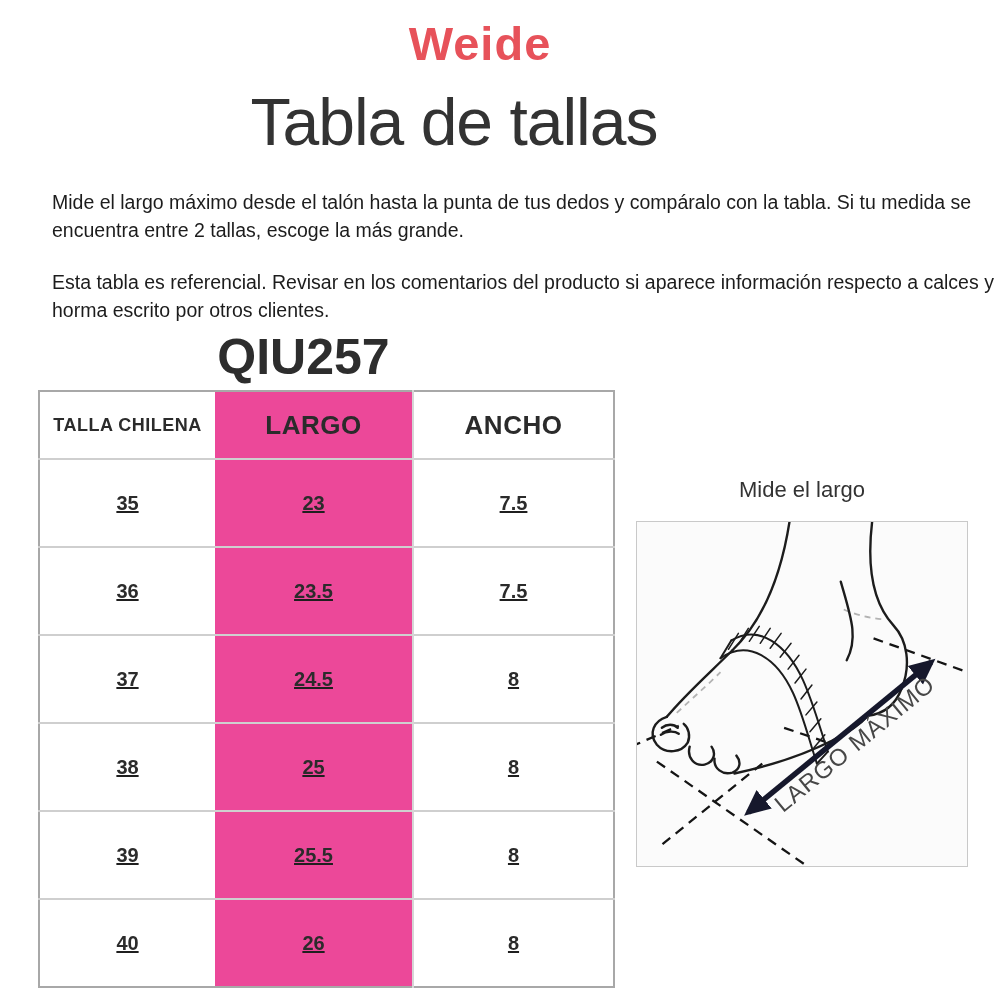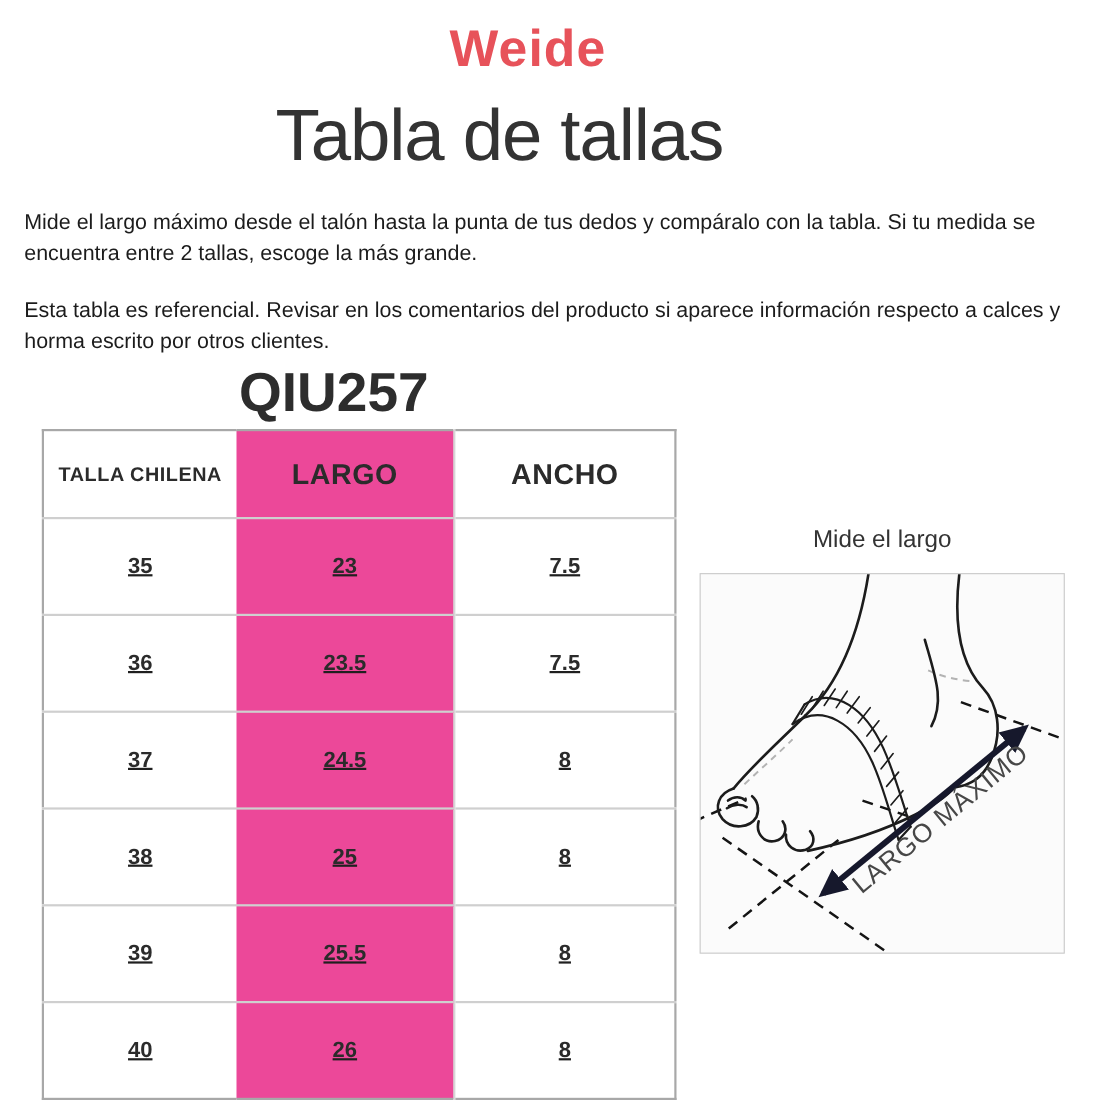--- a/index.html
+++ b/index.html
@@ -7,34 +7,34 @@
        font-family:"Liberation Sans", sans-serif;color:#1f1f1f;}
 
   .canvas{position:absolute;inset:0;}
 
   .logo{position:absolute;top:16px;left:0;width:960px;text-align:center;
         font-size:47px;font-weight:700;letter-spacing:1px;color:#e7525a;}
 
   .title{position:absolute;top:84px;left:0;width:908px;text-align:center;
          font-size:66px;font-weight:400;letter-spacing:-1px;color:#333333;margin:0;}
 
-  .para{position:absolute;left:22px;width:942px;font-size:19.5px;line-height:28px;
+  .para{position:absolute;left:52px;width:942px;font-size:19.5px;line-height:28px;
         color:#1c1c1c;margin:0;}
   .para1{top:188px;}
   .para2{top:268px;}
 
   .product-code{position:absolute;top:328px;left:16px;width:575px;text-align:center;
                 font-size:50px;font-weight:700;color:#2d2d2d;}
 
   table.size-table{position:absolute;left:38px;top:390px;width:575px;
                    border-collapse:collapse;table-layout:fixed;
                    border:2px solid #a8a8a8;}
   table.size-table th,table.size-table td{
       text-align:center;vertical-align:middle;color:#2b2b2b;padding:0;}
-  table.size-table thead tr{height:80px;}
+  table.size-table thead tr{height:68px;}
   table.size-table tbody tr{height:88px;text-decoration:underline;}
   table.size-table tbody tr > *{border-top:2px solid #cfcfcf;}
   th.col-talla{font-size:18px;font-weight:700;letter-spacing:.5px;}
   th.col-largo,th.col-ancho{font-size:26px;font-weight:700;letter-spacing:.5px;}
   td.cell{font-size:20px;font-weight:700;}
   .hl{background:#ec4899;}
   .v-sep{border-left:2px solid #d6d6d6;}
 
   .measure-title{position:absolute;top:477px;left:636px;width:332px;text-align:center;
                  font-size:22px;color:#333333;}

